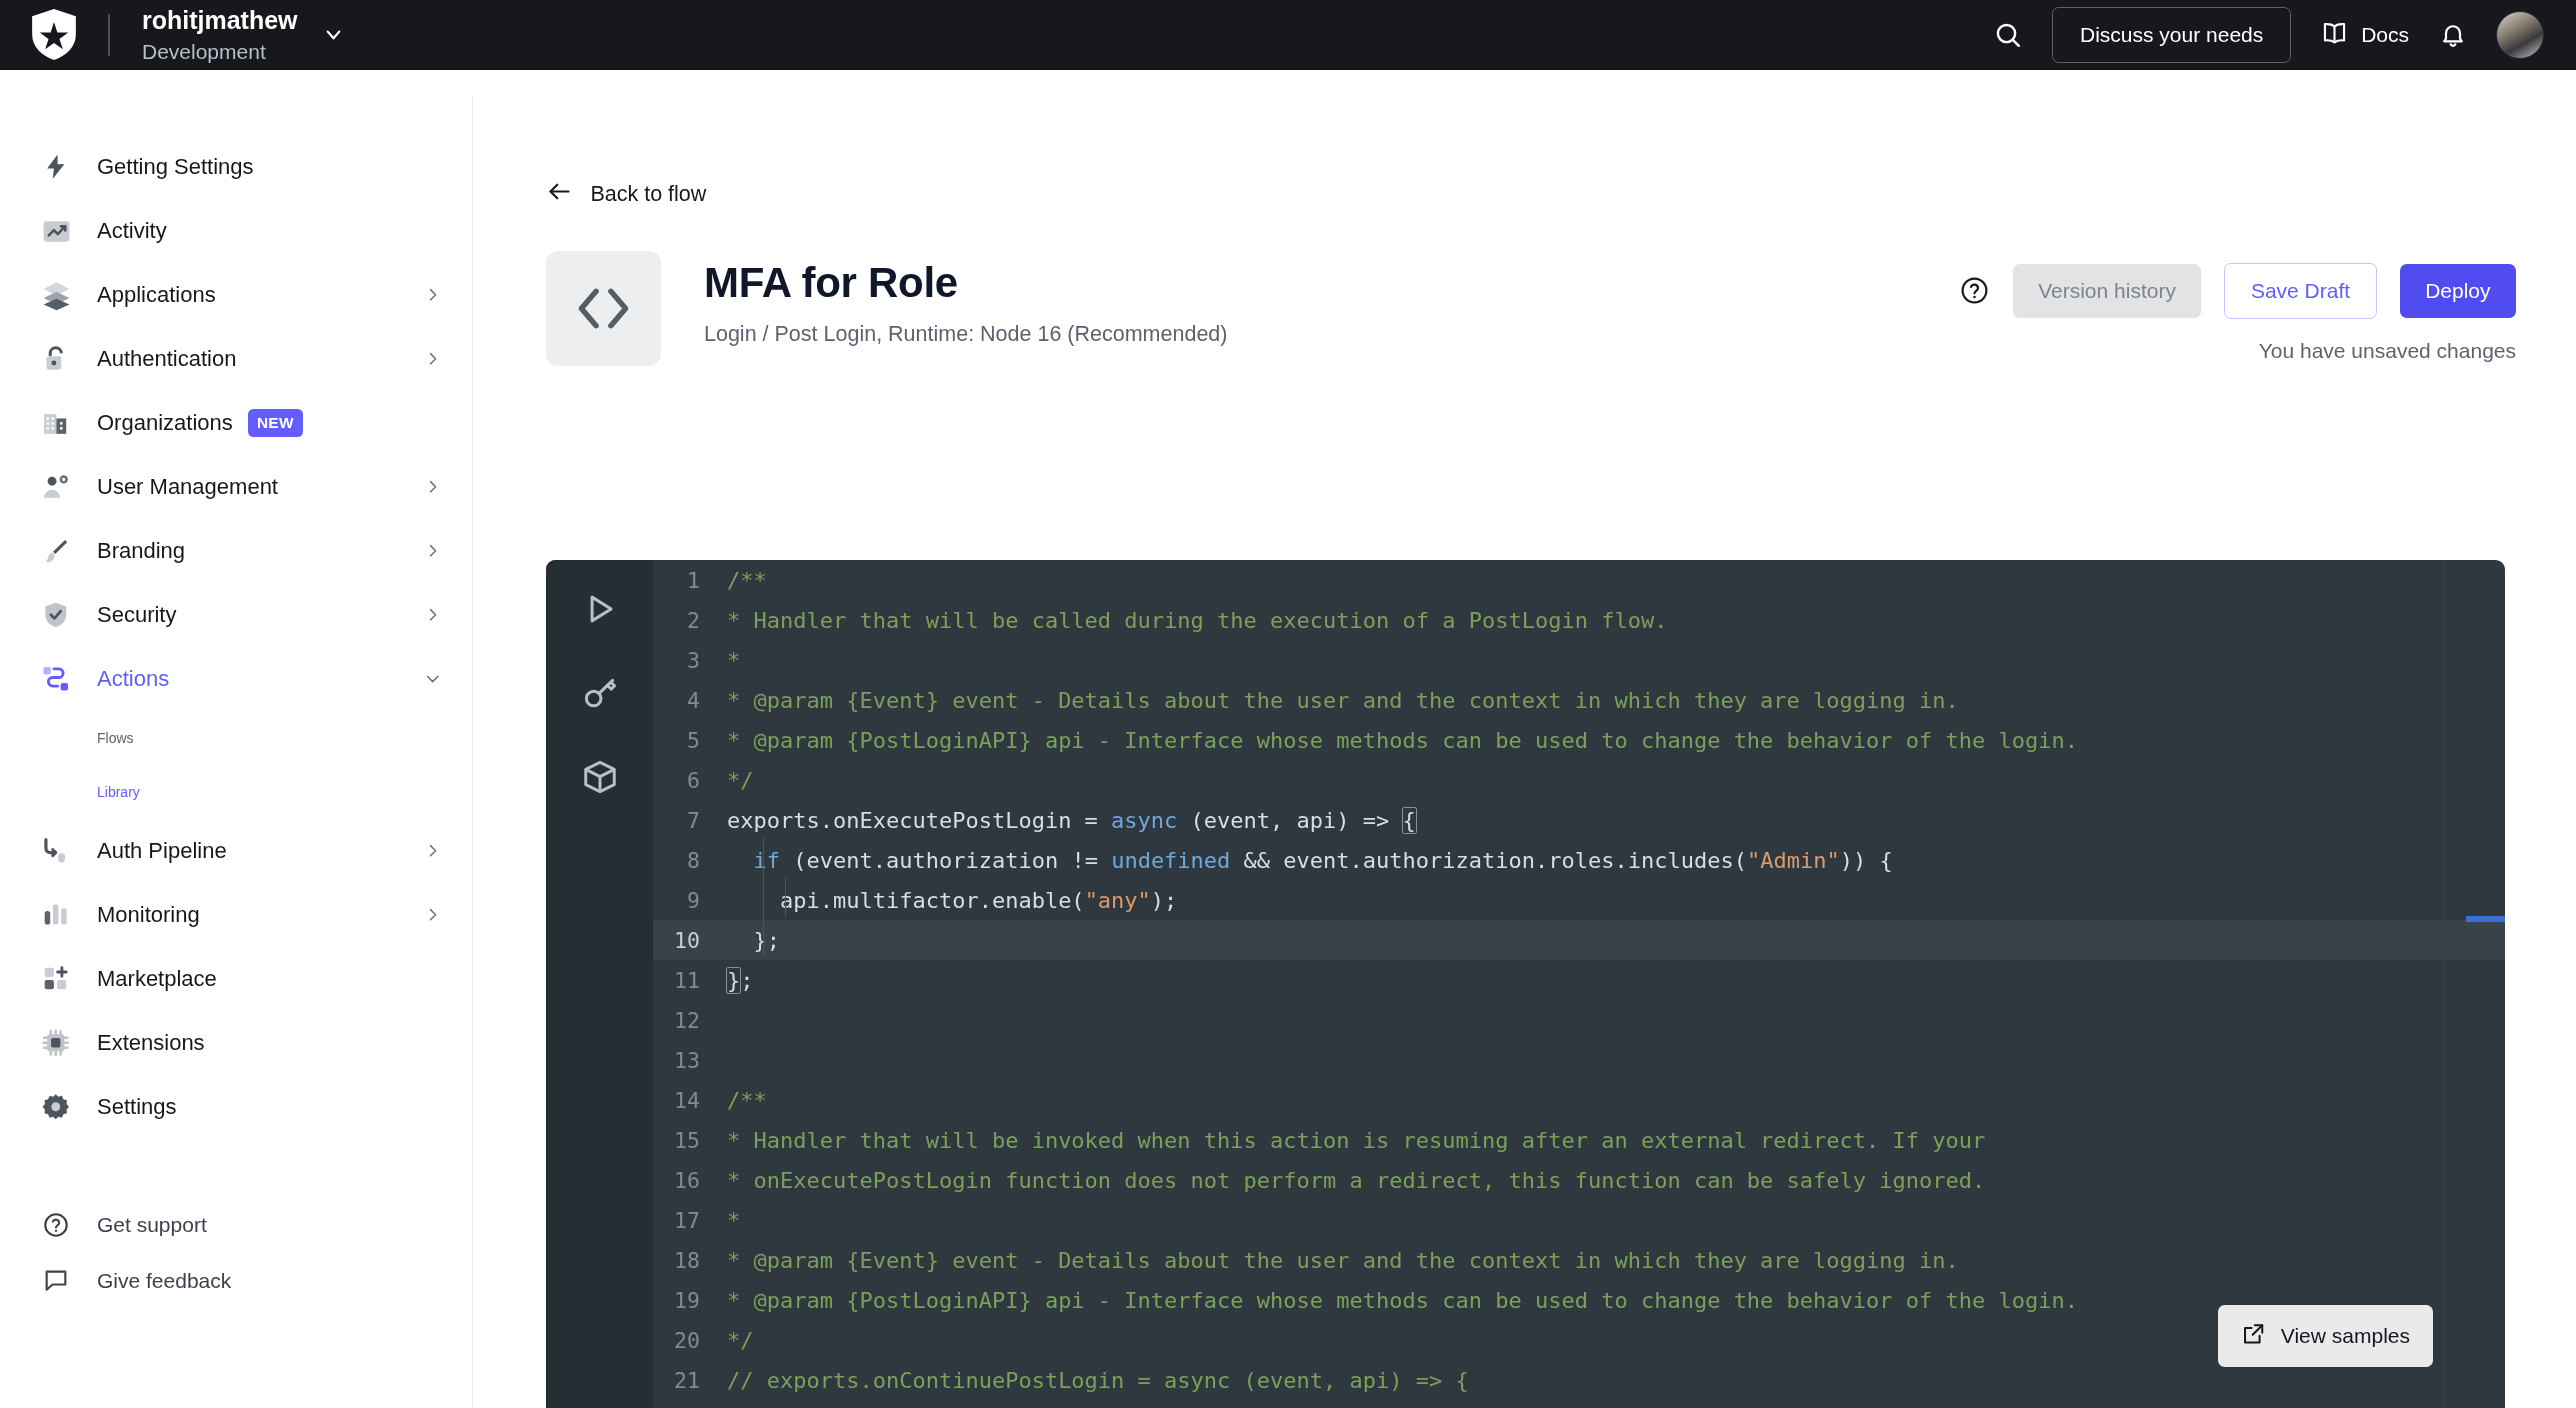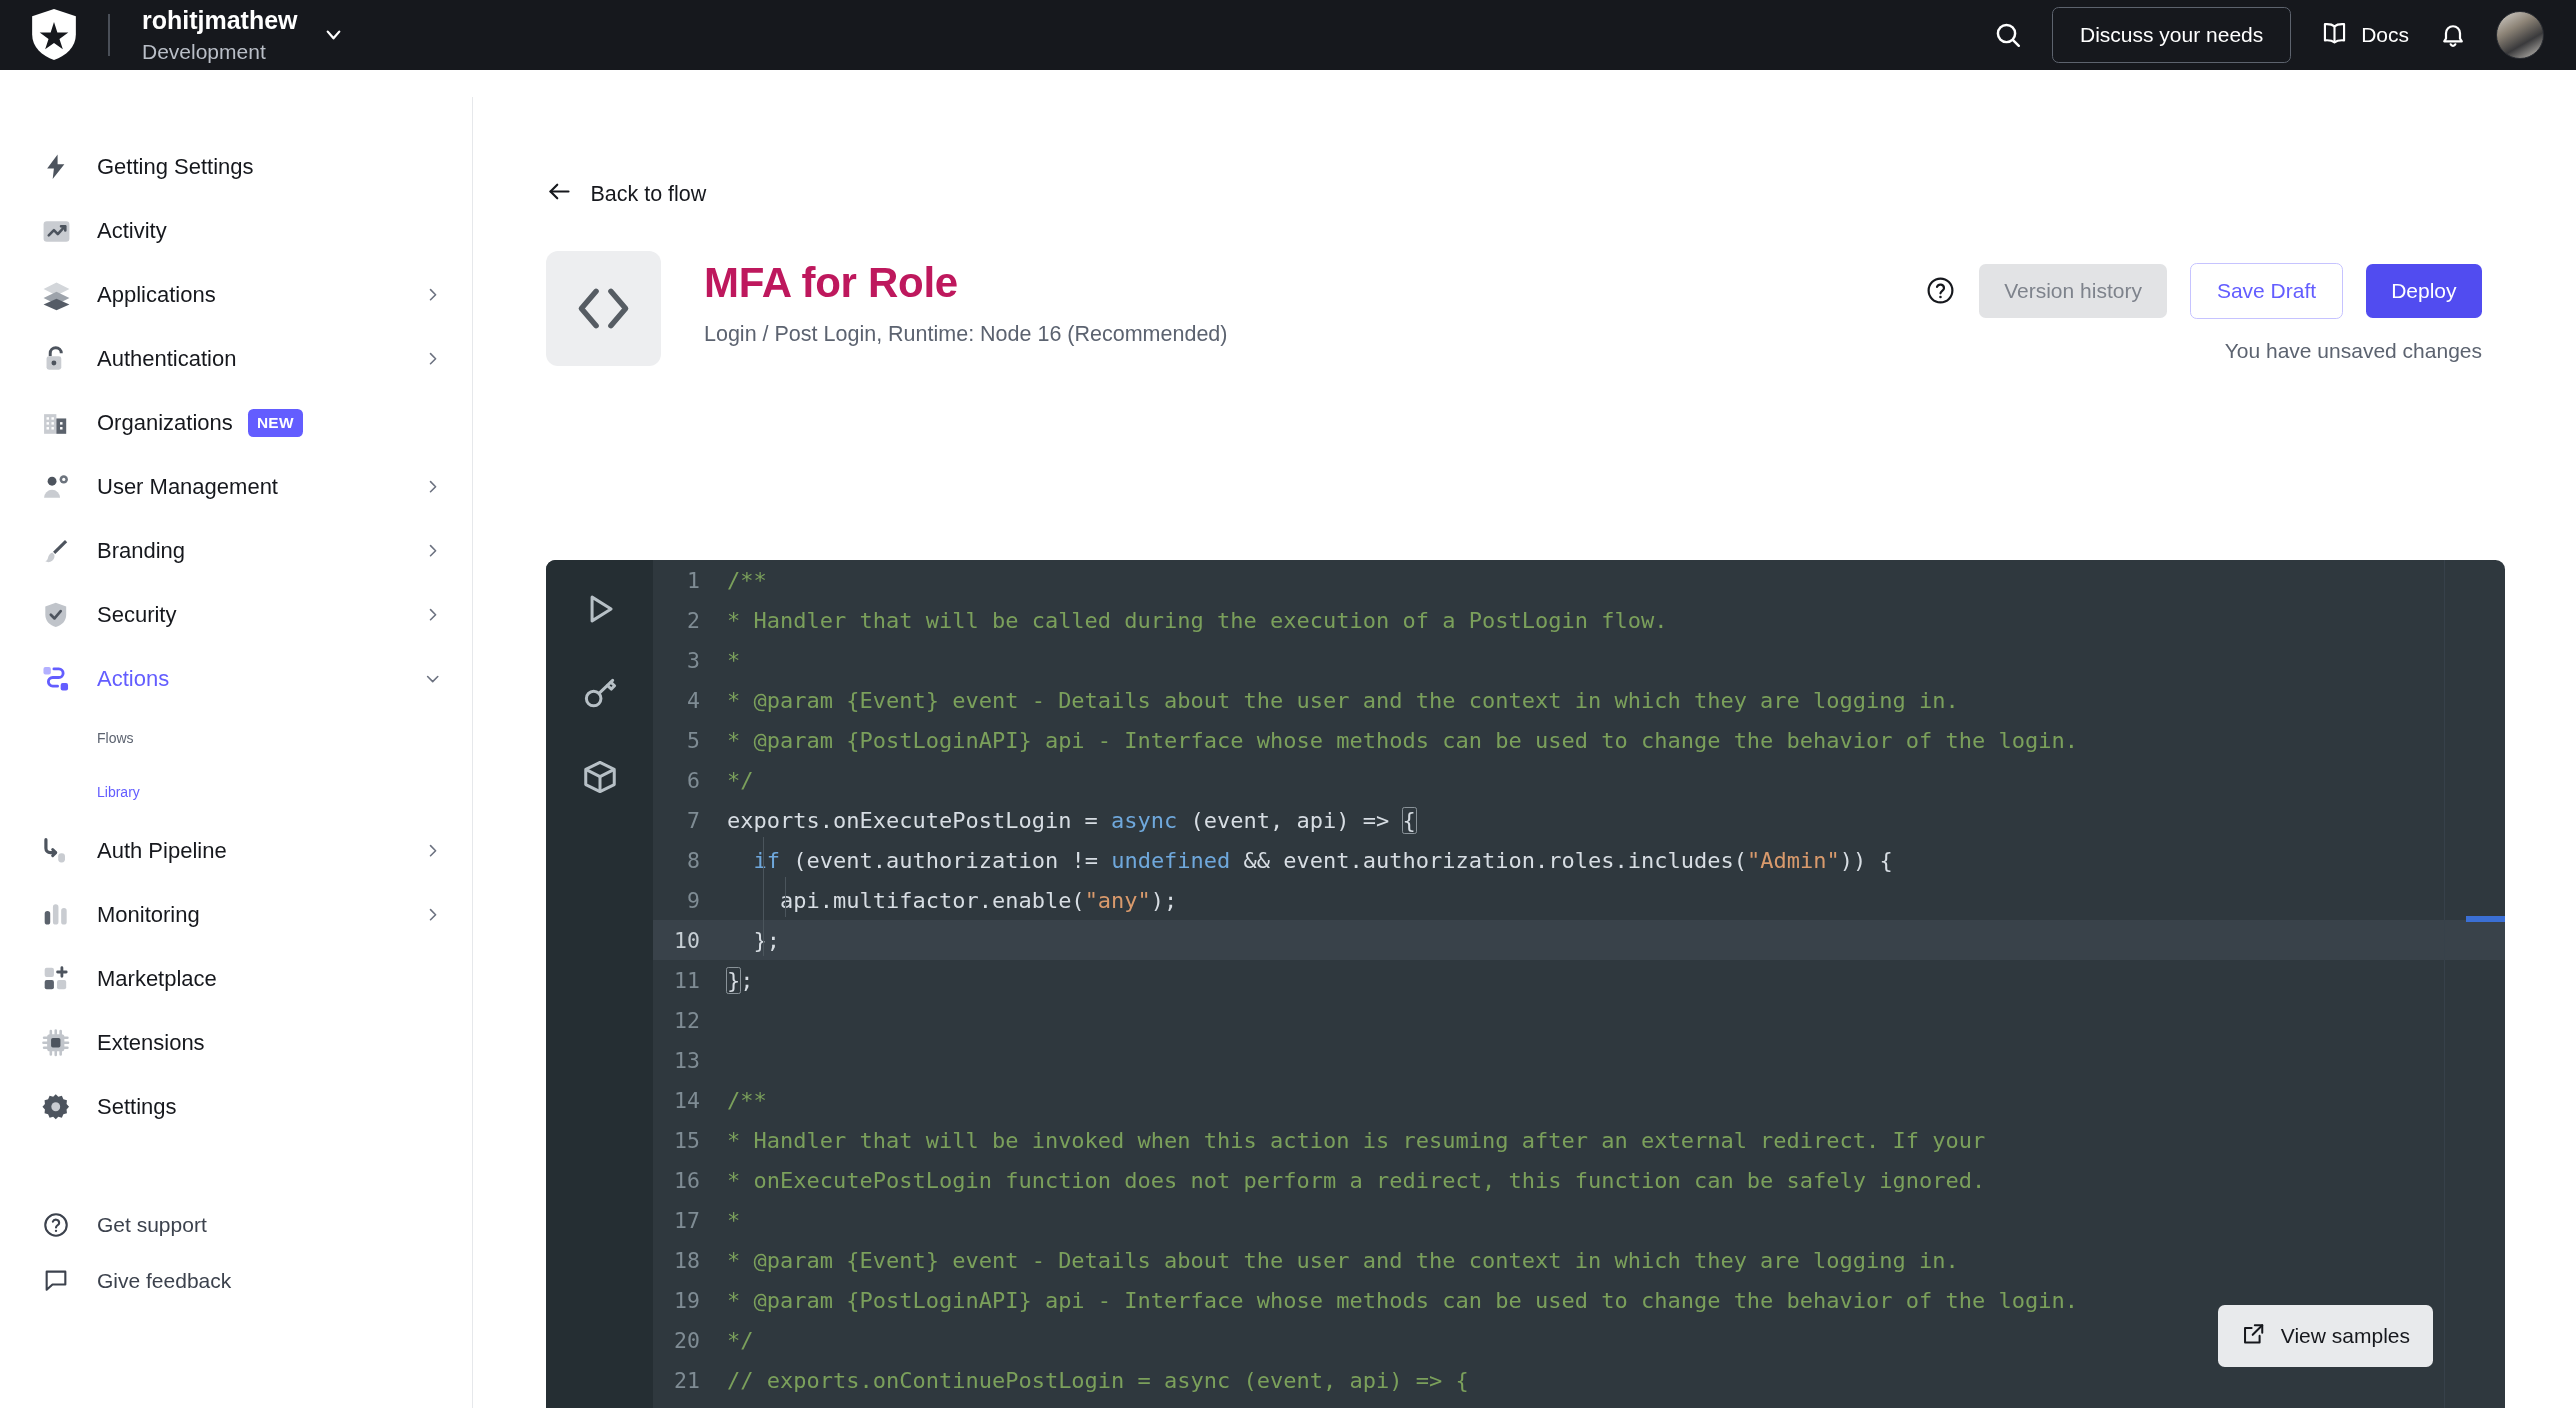--- a/index.html
+++ b/index.html
@@ -96,26 +96,26 @@
     display: flex; align-items: center; gap: 17.4px;
     font-size: 21.5px; color: #16181d; cursor: pointer; width: max-content;
   }
   .page-head { display: flex; align-items: flex-start; margin-top: 40px; }
   .code-badge {
     width: 115px; height: 115px; border-radius: 12px;
     background: #edeef0; display: flex; align-items: center; justify-content: center;
     min-width: 115px;
   }
   .title-block { margin-left: 43px; padding-top: 8px; }
-  .page-title { font-size: 42px; font-weight: 700; color: #be185d; letter-spacing: -0.3px; }
+  .page-title { font-size: 42px; font-weight: 700; color: #0f172a; letter-spacing: -0.3px; }
   .page-sub { font-size: 21.5px; color: #5c6370; margin-top: 14.8px; }
 
   .head-actions {
     margin-left: auto; display: flex; flex-direction: column;
-    align-items: flex-end; padding-right: 94px; padding-top: 12px;
+    align-items: flex-end; padding-right: 60px; padding-top: 12px;
   }
   .btn-row { display: flex; align-items: center; gap: 23px; }
   .help-icon { width: 31px; height: 31px; cursor: pointer; }
   .btn {
     font-size: 21px; border-radius: 6.7px; padding: 14.8px 25.5px;
     cursor: pointer; white-space: nowrap; font-family: "Liberation Sans", sans-serif;
   }
   .btn-version { background: #e2e3e5; color: #7e838c; border: none; }
   .btn-save { background: #ffffff; color: #635dff; border: 1.3px solid #c6c3ff; }
   .btn-deploy { background: #514cf0; color: #ffffff; border: none; font-weight: 400; }

